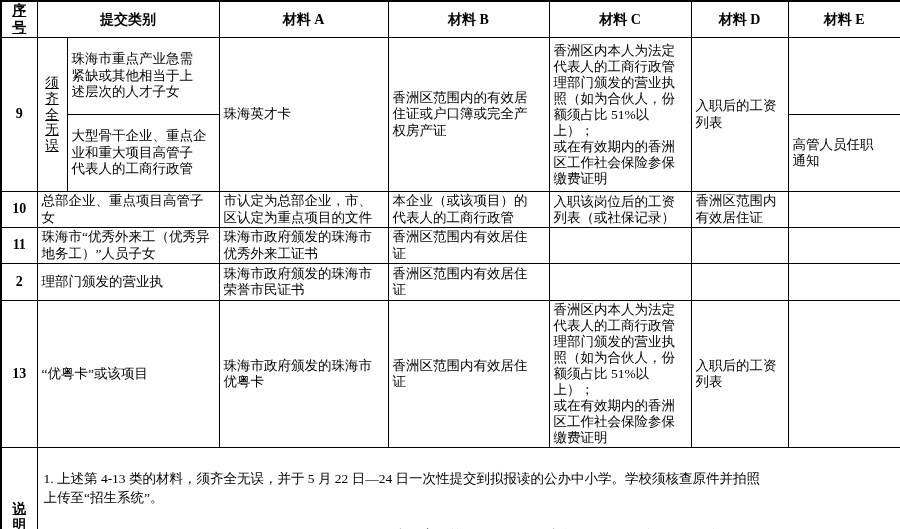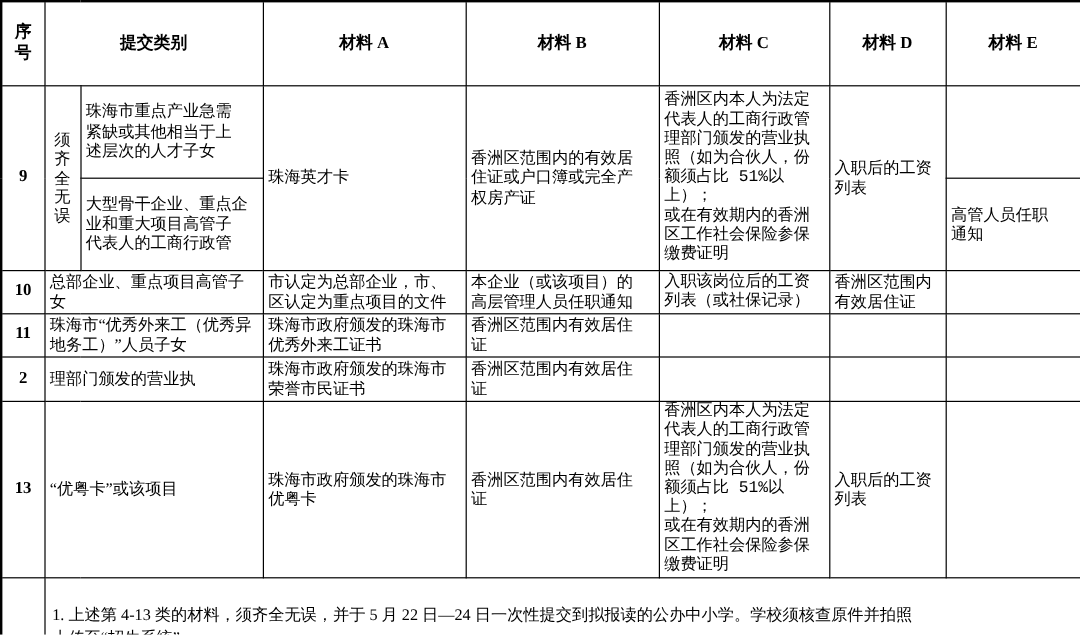--- a/index.html
+++ b/index.html
@@ -38,29 +38,29 @@
   }
   .num {
     text-align: center;
     font-weight: bold;
     padding: 0;
     font-size: 14px;
   }
   .cell-c {
     line-height: 16px;
     padding-right: 1px;
-    font-family: Liberation Mono, monospace;
   }
   .vtext {
     width: 1em;
-    margin: 17px auto;
+    margin: 0 auto;
     word-break: break-all;
     white-space: normal;
     line-height: 1.18;
     text-align: left;
+    text-decoration: underline;
   }
   .notes-cell {
     padding: 2px 6px;
     line-height: 19px;
     vertical-align: middle;
   }
   .bold { font-weight: bold; }
   tr.h33  { height: 33px; }
   tr.h77  { height: 77px; }
   tr.h36  { height: 36px; }
@@ -125,21 +125,21 @@
       <td>高管人员任职
 通知</td>
     </tr>
 
     <tr class="h36">
       <td class="num">10</td>
       <td colspan="2">总部企业、重点项目高管子女</td>
       <td>市认定为总部企业，市、
 区认定为重点项目的文件</td>
       <td>本企业（或该项目）的
-高层管理人员任职通知</td>
+代表人的工商行政管</td>
       <td class="cell-c">入职该岗位后的工资
 列表（或社保记录）</td>
       <td>香洲区范围内
 有效居住证</td>
       <td></td>
     </tr>
 
     <tr class="h36">
       <td class="num">11</td>
       <td colspan="2">珠海市“优秀外来工（优秀异地务工）”人员子女</td>

